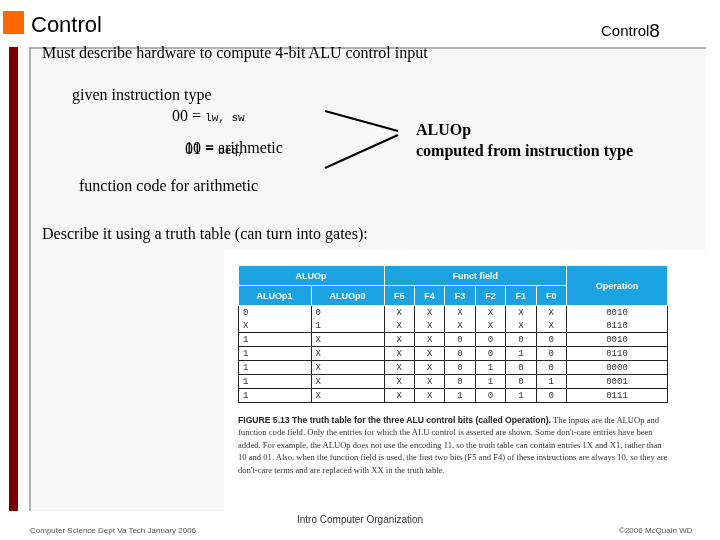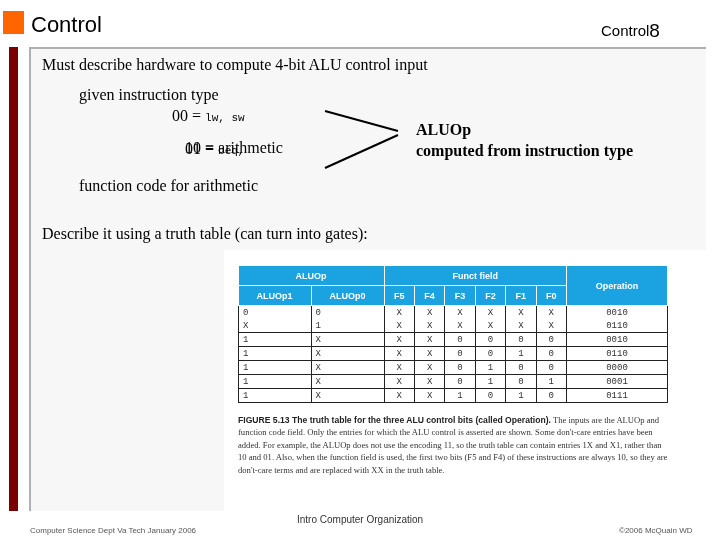--- a/index.html
+++ b/index.html
@@ -37,22 +37,22 @@
 <body>
 
 <div class="title-square"></div>
 <div class="title">Control</div>
 <div class="slide-num"><span>Control</span><span class="n">8</span></div>
 
 <div class="left-bar"></div>
 <div class="panel-top"></div>
 <div class="panel-bottom"></div>
 
-<div class="txt" style="left:42px; top:56px;">Must describe hardware to compute 4-bit ALU control input</div>
-<div class="txt" style="left:79px; top:86px;">given instruction type</div>
+<div class="txt" style="left:42px; top:44px;">Must describe hardware to compute 4-bit ALU control input</div>
+<div class="txt" style="left:72px; top:86px;">given instruction type</div>
 
 <div class="txt" style="left:172px; top:107px;"><span>00 = </span><span class="mono">lw, sw</span></div>
 <div class="txt" style="left:185px; top:140px;"><span>01 = </span><span class="mono">beq,</span></div>
 <div class="txt" style="left:185px; top:139px;"><span>10 = arithmetic</span></div>
 
 <svg class="bracket" width="720" height="540">
   <line x1="325" y1="111" x2="398" y2="131" stroke="#000" stroke-width="2"></line>
   <line x1="398" y1="135" x2="325" y2="168" stroke="#000" stroke-width="2"></line>
 </svg>
 

